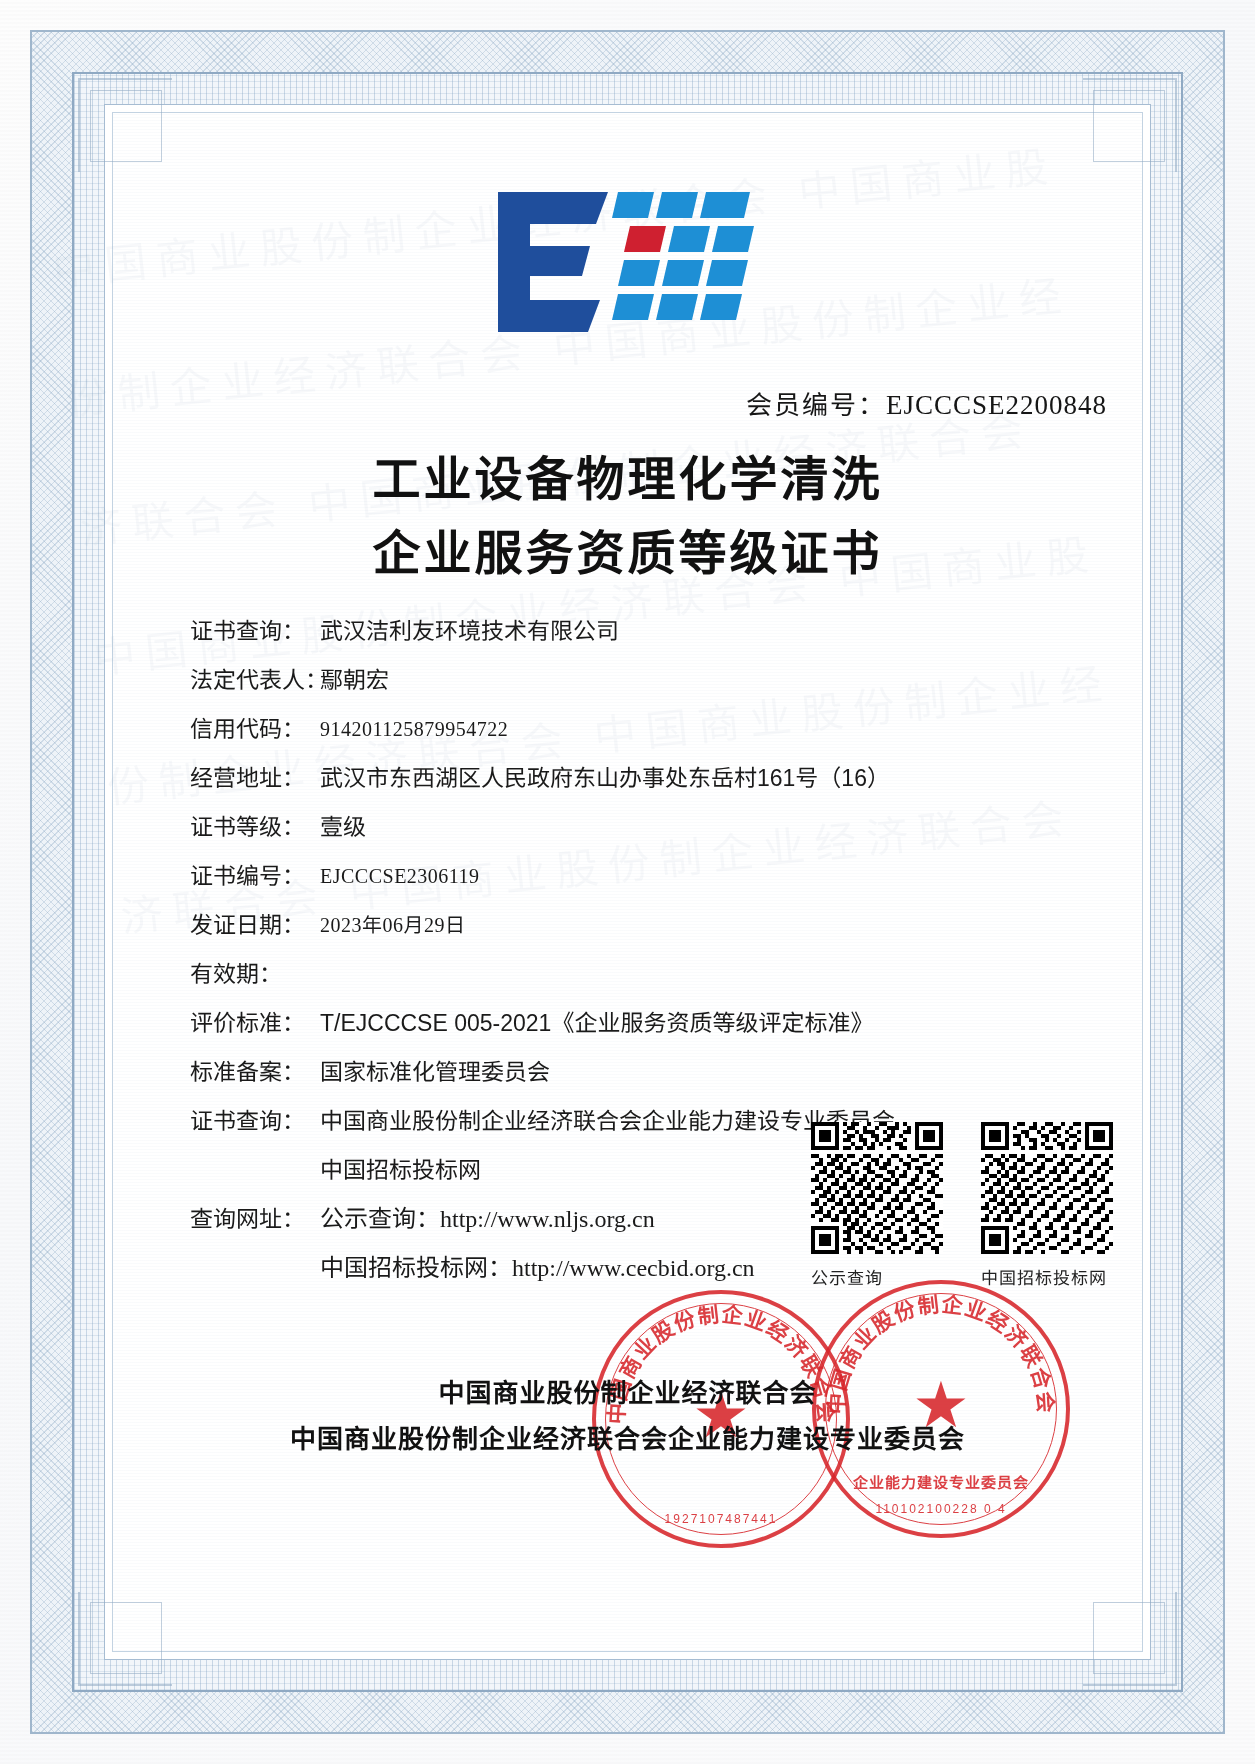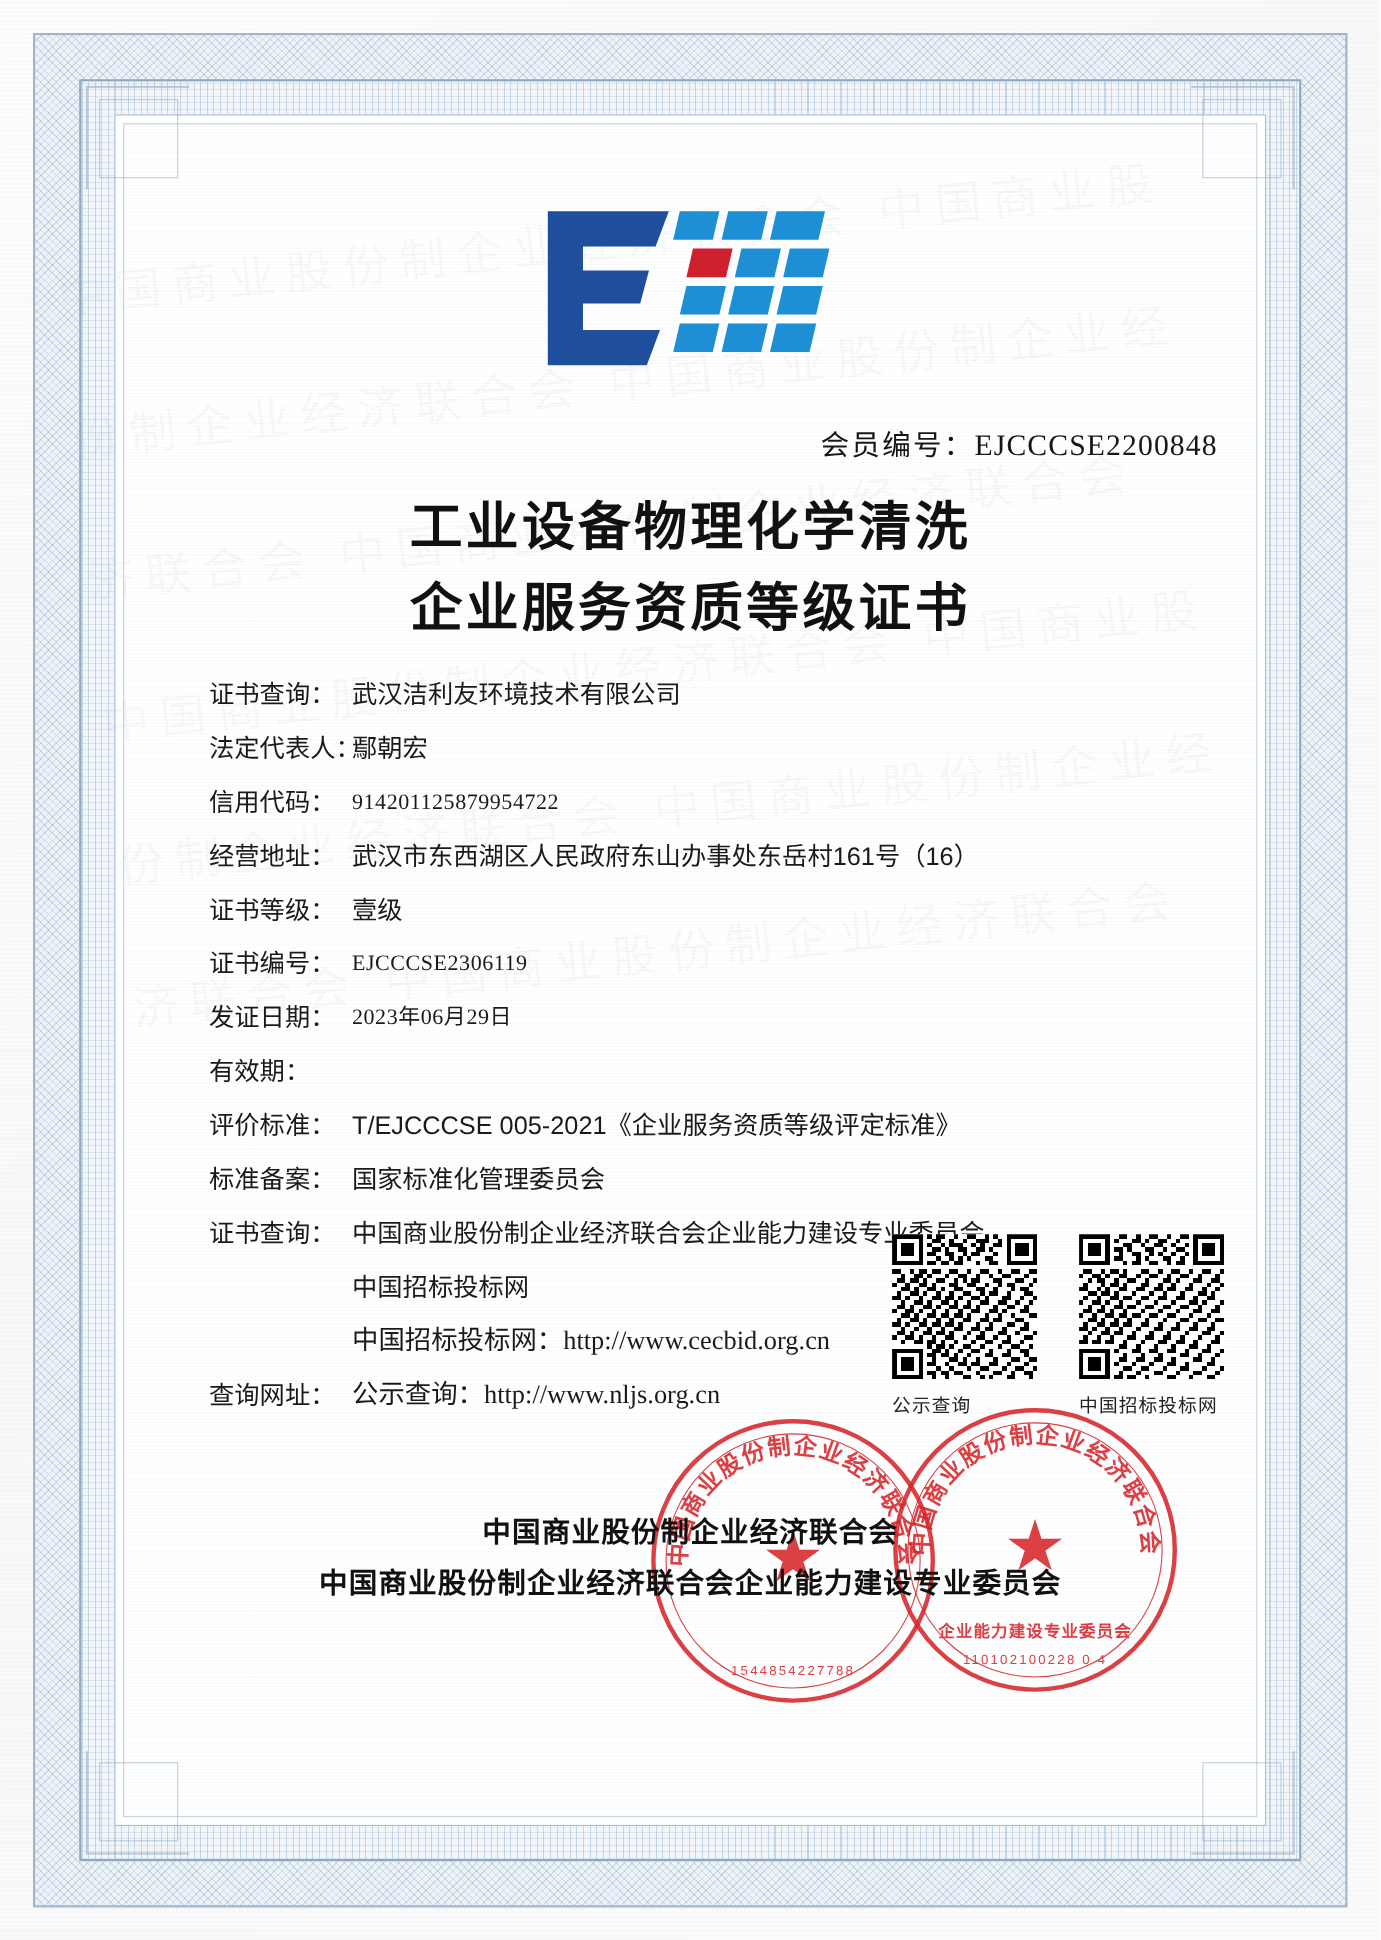--- a/index.html
+++ b/index.html
@@ -256,27 +256,27 @@
         <div class="k">证书查询：</div>
         <div class="v">中国商业股份制企业经济联合会企业能力建设专业委员会</div>
       </div>
 
       <div class="row indent">
         <div class="k"></div>
         <div class="v">中国招标投标网</div>
       </div>
 
       <div class="url-block">
+        <div class="row">
+          <div class="k">查询网址：</div>
+          <div class="v">公示查询：http://www.nljs.org.cn</div>
+        </div>
         <div class="row indent">
           <div class="k">查询网址：</div>
           <div class="v">中国招标投标网：http://www.cecbid.org.cn</div>
-        </div>
-        <div class="row">
-          <div class="k">查询网址：</div>
-          <div class="v">公示查询：http://www.nljs.org.cn</div>
         </div>
       </div>
     </div>
 
     <div class="qr-area">
       <div class="qr-box">
         <svg class="qr" viewBox="0 0 33 33" shape-rendering="crispEdges">
           <rect width="33" height="33" fill="#fff"></rect>
           <g fill="#000">
             <rect x="0" y="0" width="7" height="7"></rect>
@@ -819,21 +819,21 @@
       <div class="ring"></div>
       <div class="star">★</div>
       <svg class="arc" viewBox="0 0 250 250">
         <defs>
             <path id="arc1" d="M 28,125 A 97,97 0 0 1 222,125"></path>
           </defs>
         <text font-size="21" font-weight="bold" fill="#d7262b" letter-spacing="1.5" font-family="'DejaVu Sans','Liberation Sans',sans-serif">
           <textPath href="#arc1" startOffset="50%" text-anchor="middle">中国商业股份制企业经济联合会</textPath>
         </text>
       </svg>
-      <div class="num">1544854227788</div>
+      <div class="num">1927107487441</div>
     </div>
 
     <div class="seal seal-2">
       <div class="ring"></div>
       <div class="star">★</div>
       <svg class="arc" viewBox="0 0 250 250">
         <defs>
             <path id="arc2" d="M 28,125 A 97,97 0 0 1 222,125"></path>
           </defs>
         <text font-size="21" font-weight="bold" fill="#d7262b" letter-spacing="1.5" font-family="'DejaVu Sans','Liberation Sans',sans-serif">

